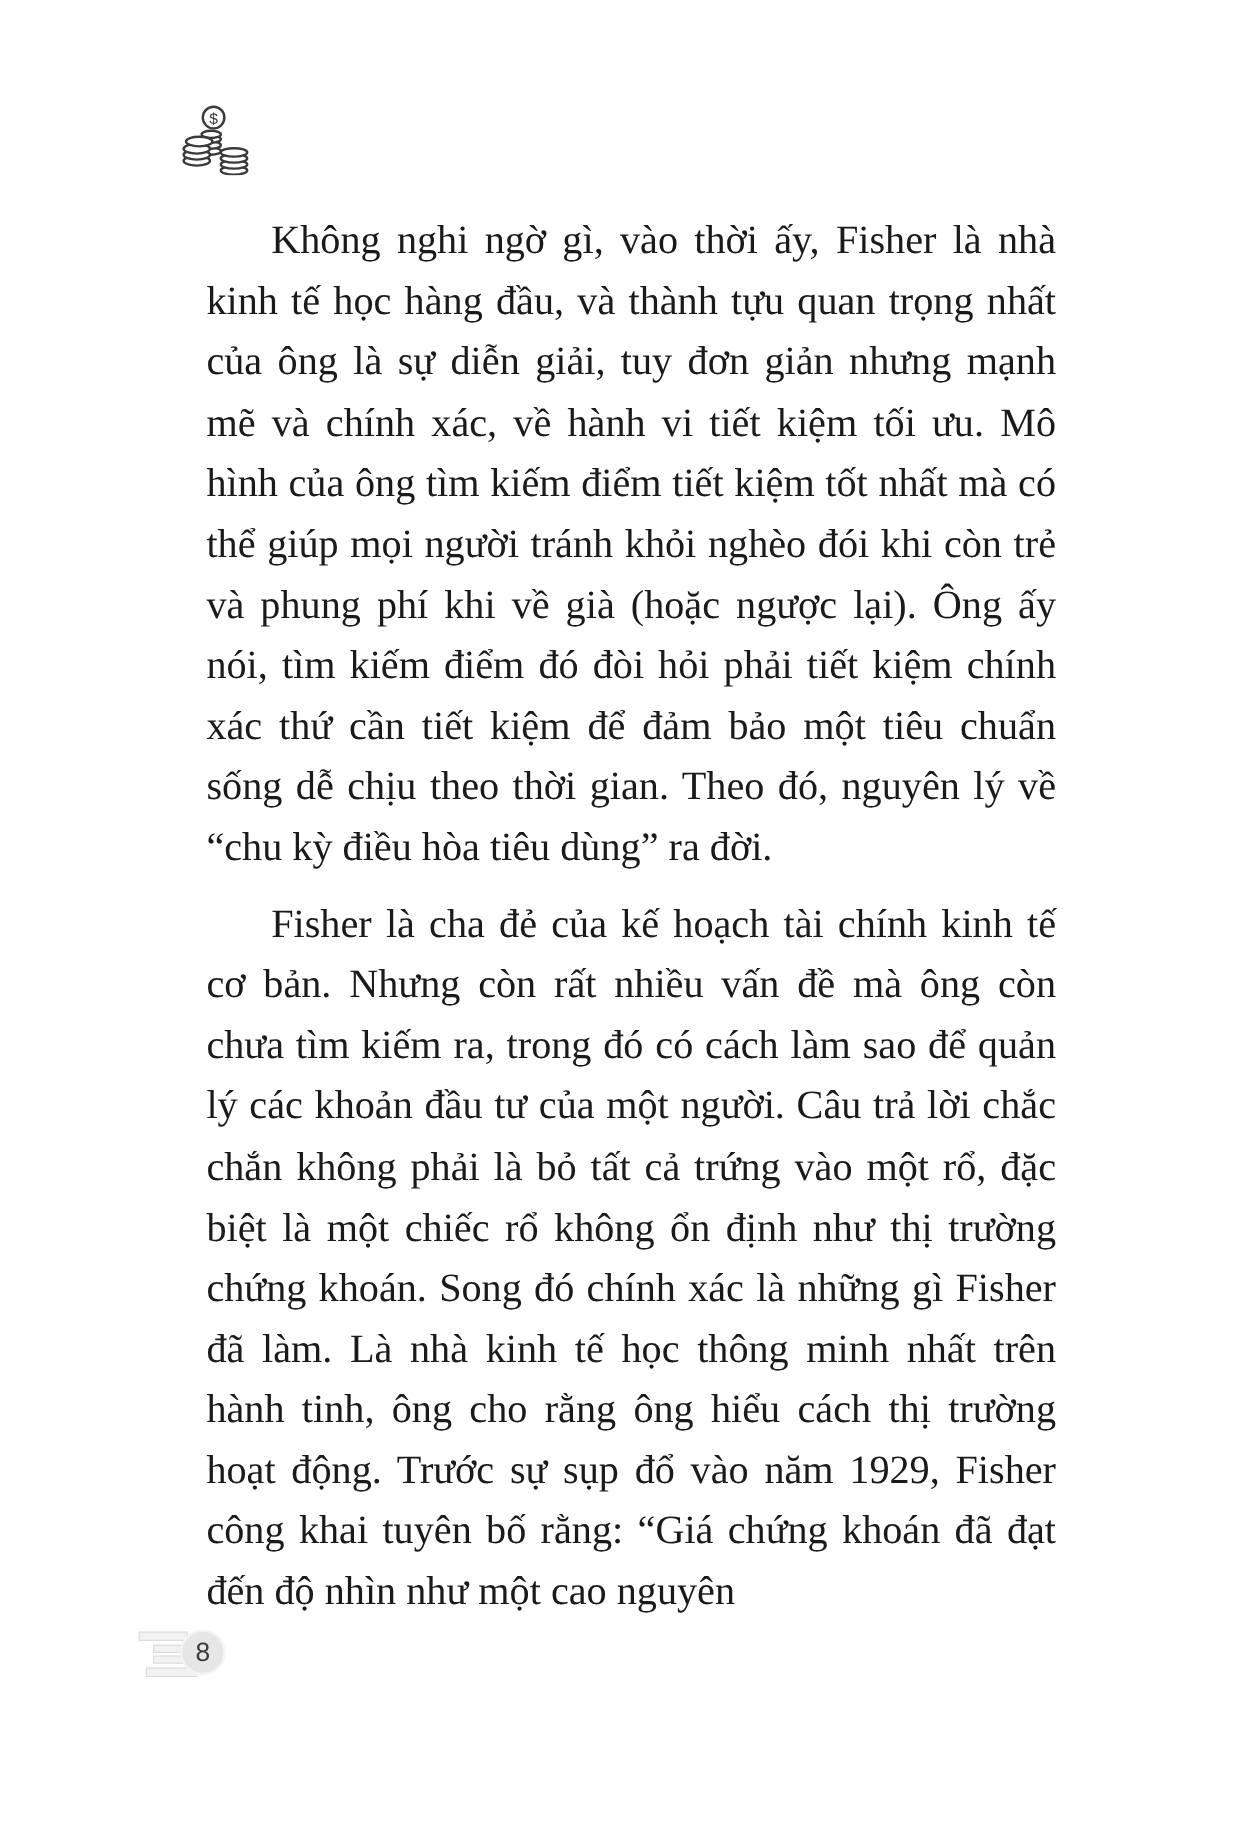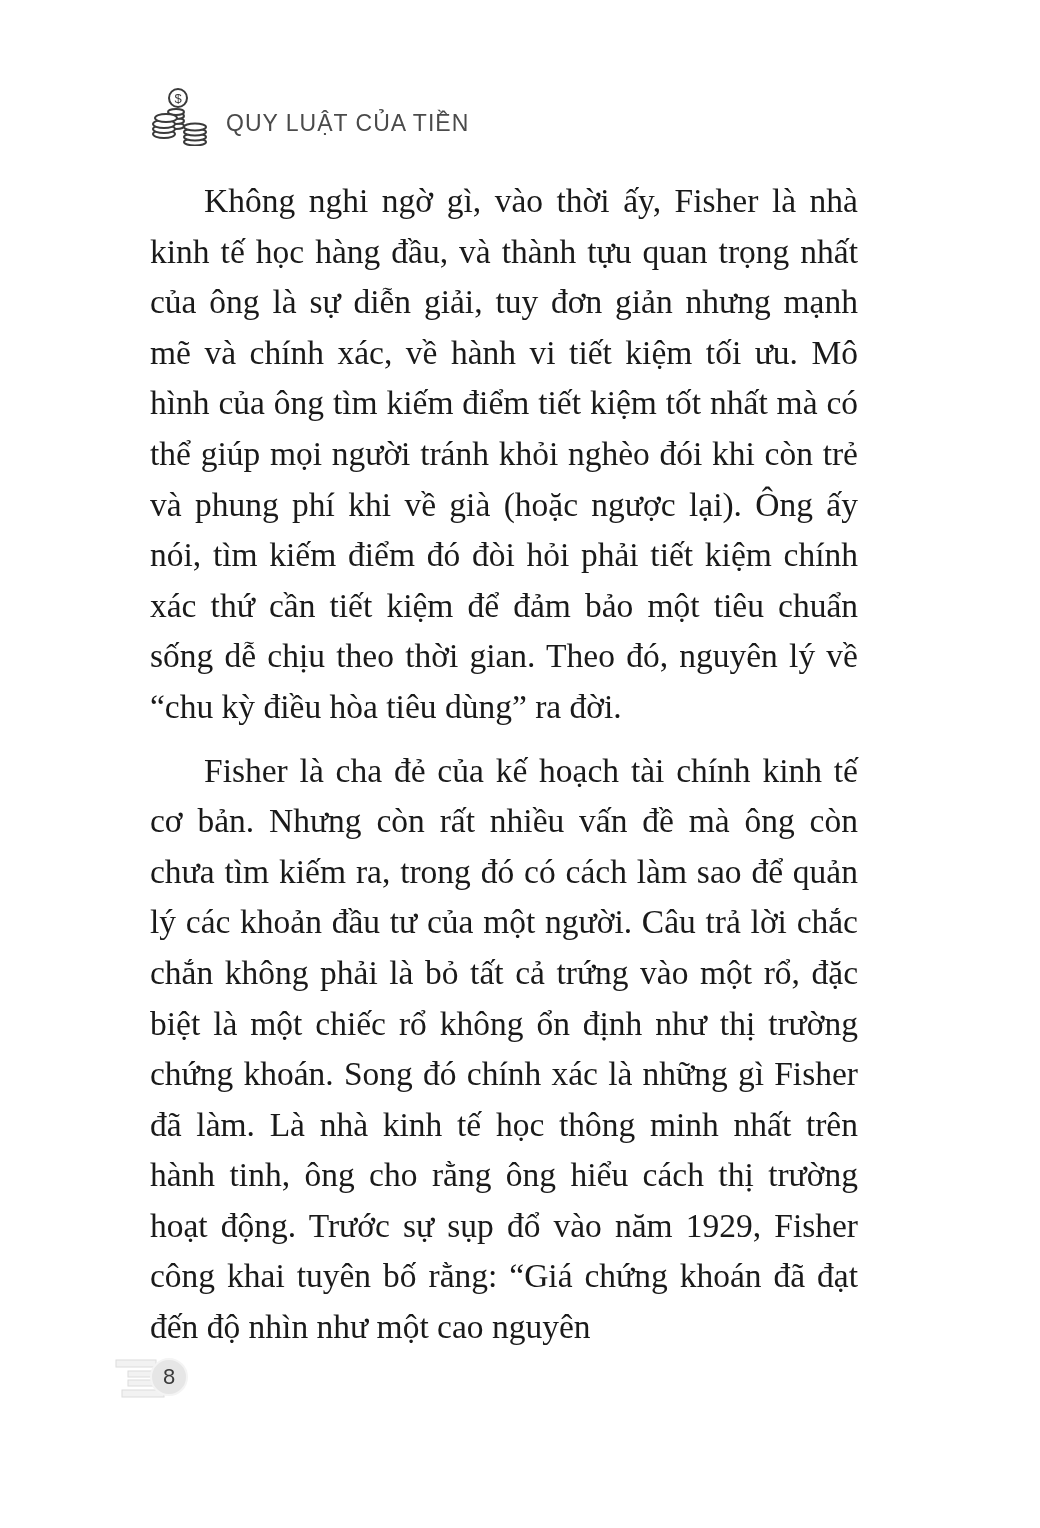--- a/index.html
+++ b/index.html
@@ -29,21 +29,21 @@
     .header-title {
       margin-left: 16px;
       margin-top: 14px;
       font-family: "Liberation Sans", sans-serif;
       font-size: 23px;
       letter-spacing: 1px;
       color: #4a4a4a;
     }
     .body-text {
       position: absolute;
-      left: 150px;
+      left: 172px;
       top: 176px;
       width: 708px;
       font-family: "Liberation Serif", serif;
       font-size: 33.5px;
       line-height: 50.6px;
       color: #1a1a1a;
     }
     .body-text p {
       margin: 0 0 13px 0;
       text-align: justify;
@@ -99,21 +99,20 @@
     <ellipse cx="14" cy="48" rx="11" ry="4"></ellipse>
     <ellipse cx="14" cy="43" rx="11" ry="4"></ellipse>
     <ellipse cx="14" cy="38" rx="11" ry="4"></ellipse>
     <ellipse cx="16" cy="32" rx="11" ry="4"></ellipse>
 
     <ellipse cx="45" cy="56" rx="11" ry="3.5"></ellipse>
     <ellipse cx="45" cy="51" rx="11" ry="3.5"></ellipse>
     <ellipse cx="45" cy="46" rx="11" ry="3.5"></ellipse>
     <ellipse cx="45" cy="41" rx="11" ry="3.5"></ellipse>
   </svg>
-  <span class="header-title">QUY LUẬT CỦA TIỀN</span>
 </div>
 
 <div class="body-text">
   <p>Không nghi ngờ gì, vào thời ấy, Fisher là nhà kinh tế học hàng đầu, và thành tựu quan trọng nhất của ông là sự diễn giải, tuy đơn giản nhưng mạnh mẽ và chính xác, về hành vi tiết kiệm tối ưu. Mô hình của ông tìm kiếm điểm tiết kiệm tốt nhất mà có thể giúp mọi người tránh khỏi nghèo đói khi còn trẻ và phung phí khi về già (hoặc ngược lại). Ông ấy nói, tìm kiếm điểm đó đòi hỏi phải tiết kiệm chính xác thứ cần tiết kiệm để đảm bảo một tiêu chuẩn sống dễ chịu theo thời gian. Theo đó, nguyên lý về “chu kỳ điều hòa tiêu dùng” ra đời.</p>
   <p>Fisher là cha đẻ của kế hoạch tài chính kinh tế cơ bản. Nhưng còn rất nhiều vấn đề mà ông còn chưa tìm kiếm ra, trong đó có cách làm sao để quản lý các khoản đầu tư của một người. Câu trả lời chắc chắn không phải là bỏ tất cả trứng vào một rổ, đặc biệt là một chiếc rổ không ổn định như thị trường chứng khoán. Song đó chính xác là những gì Fisher đã làm. Là nhà kinh tế học thông minh nhất trên hành tinh, ông cho rằng ông hiểu cách thị trường hoạt động. Trước sự sụp đổ vào năm 1929, Fisher công khai tuyên bố rằng: “Giá chứng khoán đã đạt đến độ nhìn như một cao nguyên</p>
 </div>
 
 <div class="page-footer">
   <svg class="page-lines" viewBox="0 0 60 48">
     <rect x="2" y="4" width="40" height="7" fill="#f2f2f2" stroke="#dcdcdc" stroke-width="1"></rect>

